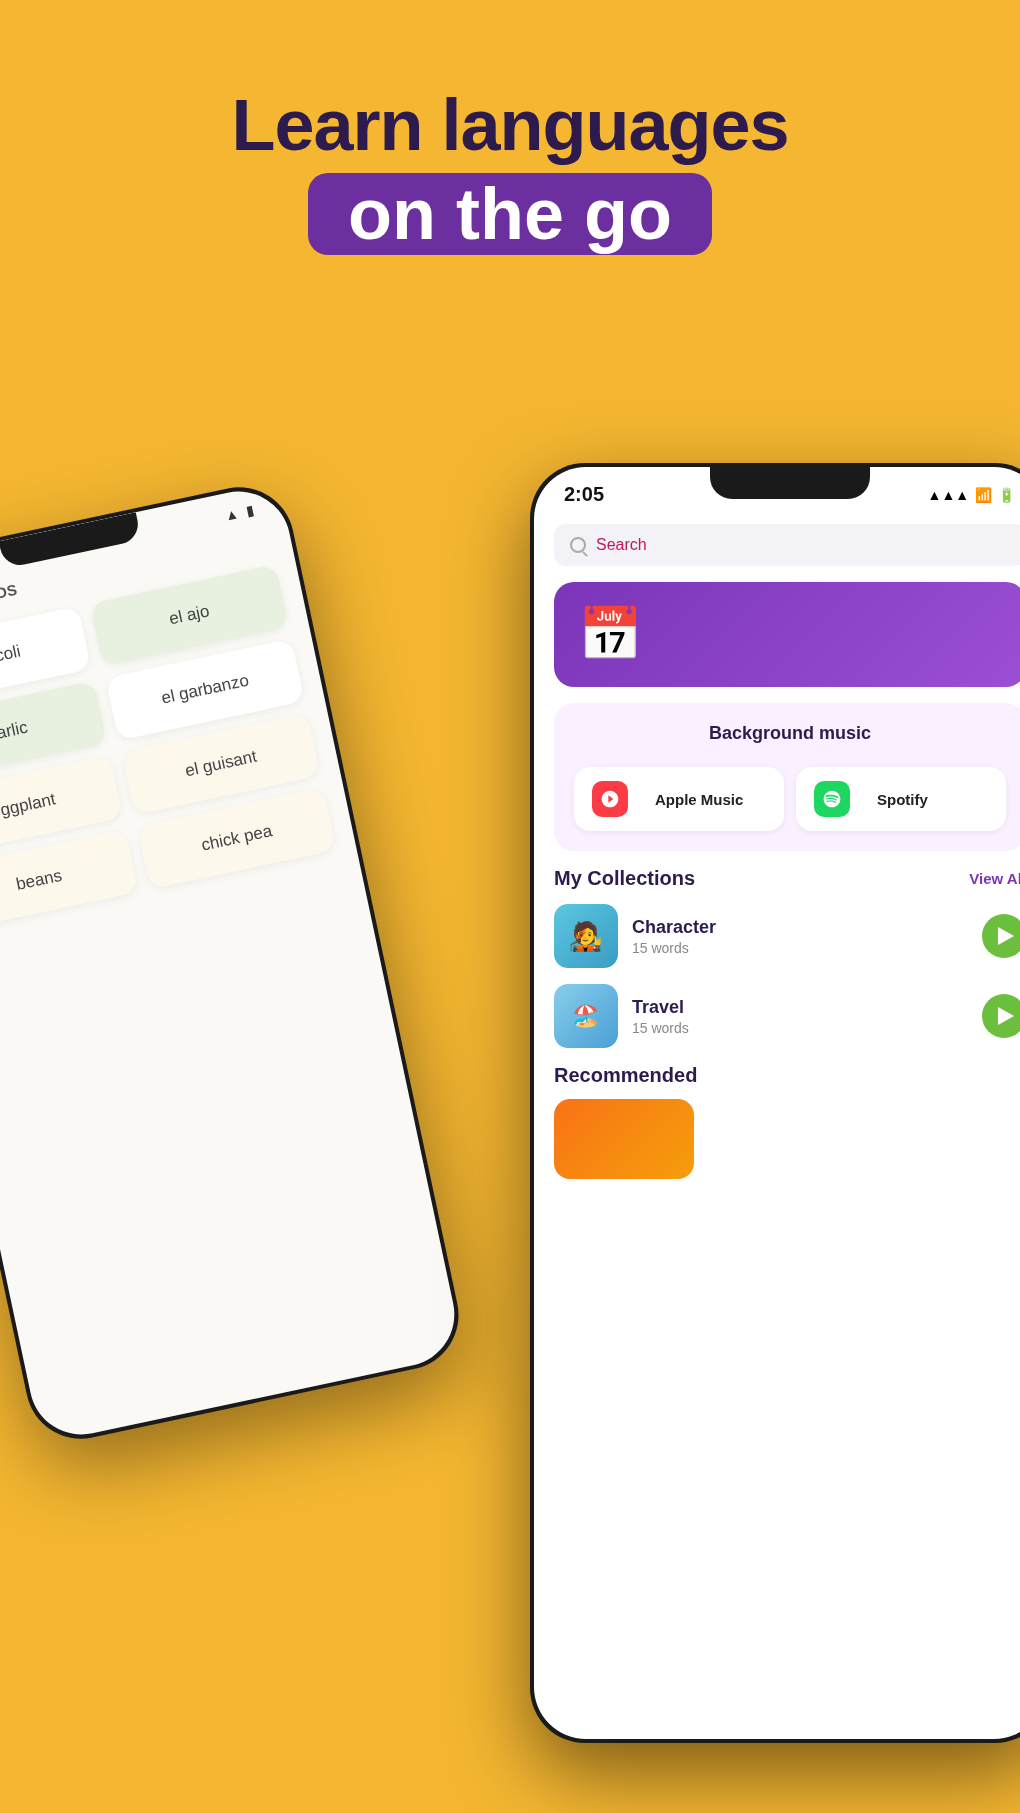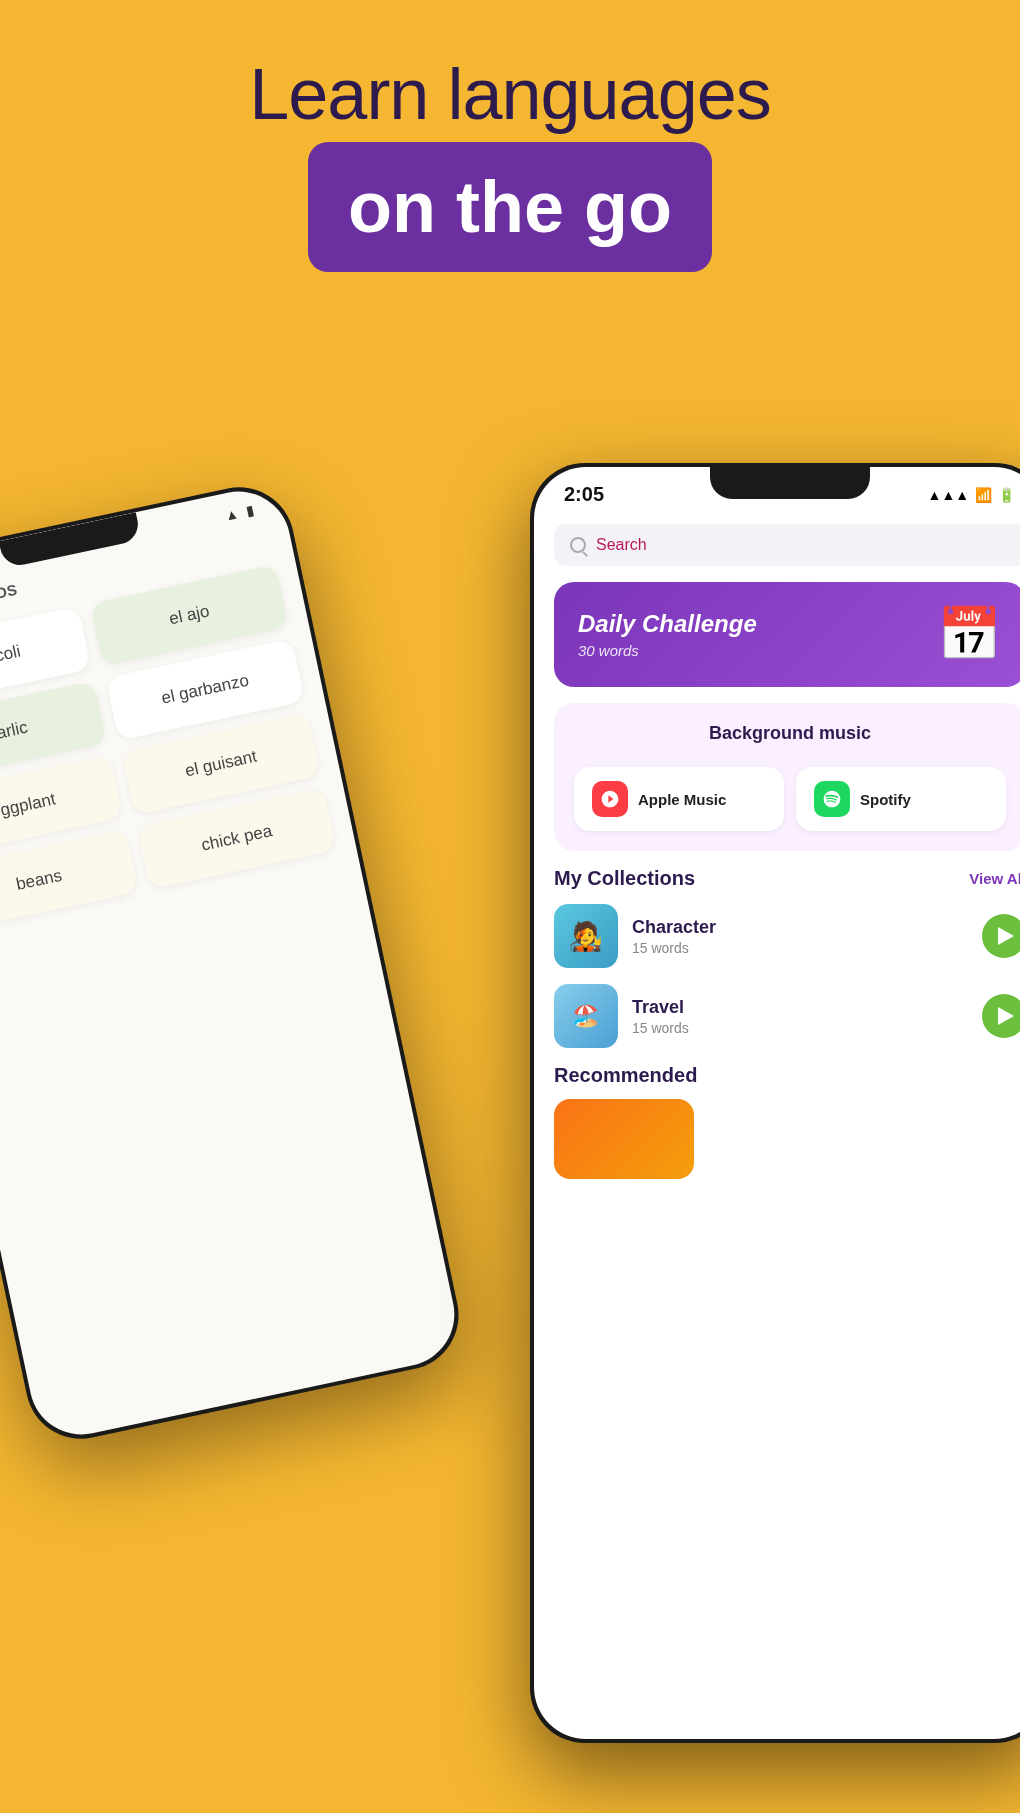--- a/index.html
+++ b/index.html
@@ -14,31 +14,32 @@
 
     
     .header-section {
       text-align: center;
       padding-top: 55px;
       position: relative;
       z-index: 10;
     }
     .header-line1 {
       font-size: 72px;
-      font-weight: 400;
+      font-weight: 700;
       color: #2D1B4E;
       line-height: 1.1;
       letter-spacing: -1px;
+      margin-top: 31px;
     }
     .header-highlight {
       display: inline-block;
       background-color: #6B2FA0;
       color: white;
       border-radius: 20px;
-      padding: 24px 40px;
+      padding: 0 40px;
       font-size: 72px;
       font-weight: 900;
       margin: 8px 0;
     }
     .header-line3 {
       font-size: 72px;
       font-weight: 900;
       color: #2D1B4E;
       line-height: 1.1;
       letter-spacing: -1px;
@@ -283,20 +284,21 @@
       align-items: center;
       justify-content: center;
       font-size: 20px;
     }
     .apple-music-icon { background: #fc3c44; }
     .spotify-icon { background: #1ed760; }
     .music-name {
       font-size: 15px;
       font-weight: 600;
       color: #222;
+      margin-left: 17px;
     }
 
     
     .collections-section {
       padding: 0 20px;
     }
     .collections-header {
       display: flex;
       justify-content: space-between;
       align-items: center;
@@ -456,24 +458,20 @@
           <span style="font-size:14px;">🔋</span>
         </div>
       </div>
 
       <div class="search-bar">
         <div class="search-icon-shape"></div>
         <span class="search-placeholder">Search</span>
       </div>
 
       <div class="daily-challenge">
-        <div class="daily-challenge-text">
-          <div class="daily-challenge-title">Daily Challenge</div>
-          <div class="daily-challenge-words">30 words</div>
-        </div>
         <div class="daily-challenge-emoji">📅</div>
       </div>
 
       <div class="bg-music-section">
         <div class="bg-music-title">Background music</div>
         <div class="music-options">
           <div class="music-option">
             <div class="music-icon apple-music-icon">
               <svg width="20" height="20" viewBox="0 0 24 24" fill="white">
                 <path d="M12 2C6.48 2 2 6.48 2 12s4.48 10 10 10 10-4.48 10-10S17.52 2 12 2zm-2 14.5v-9l6 4.5-6 4.5z"></path>

